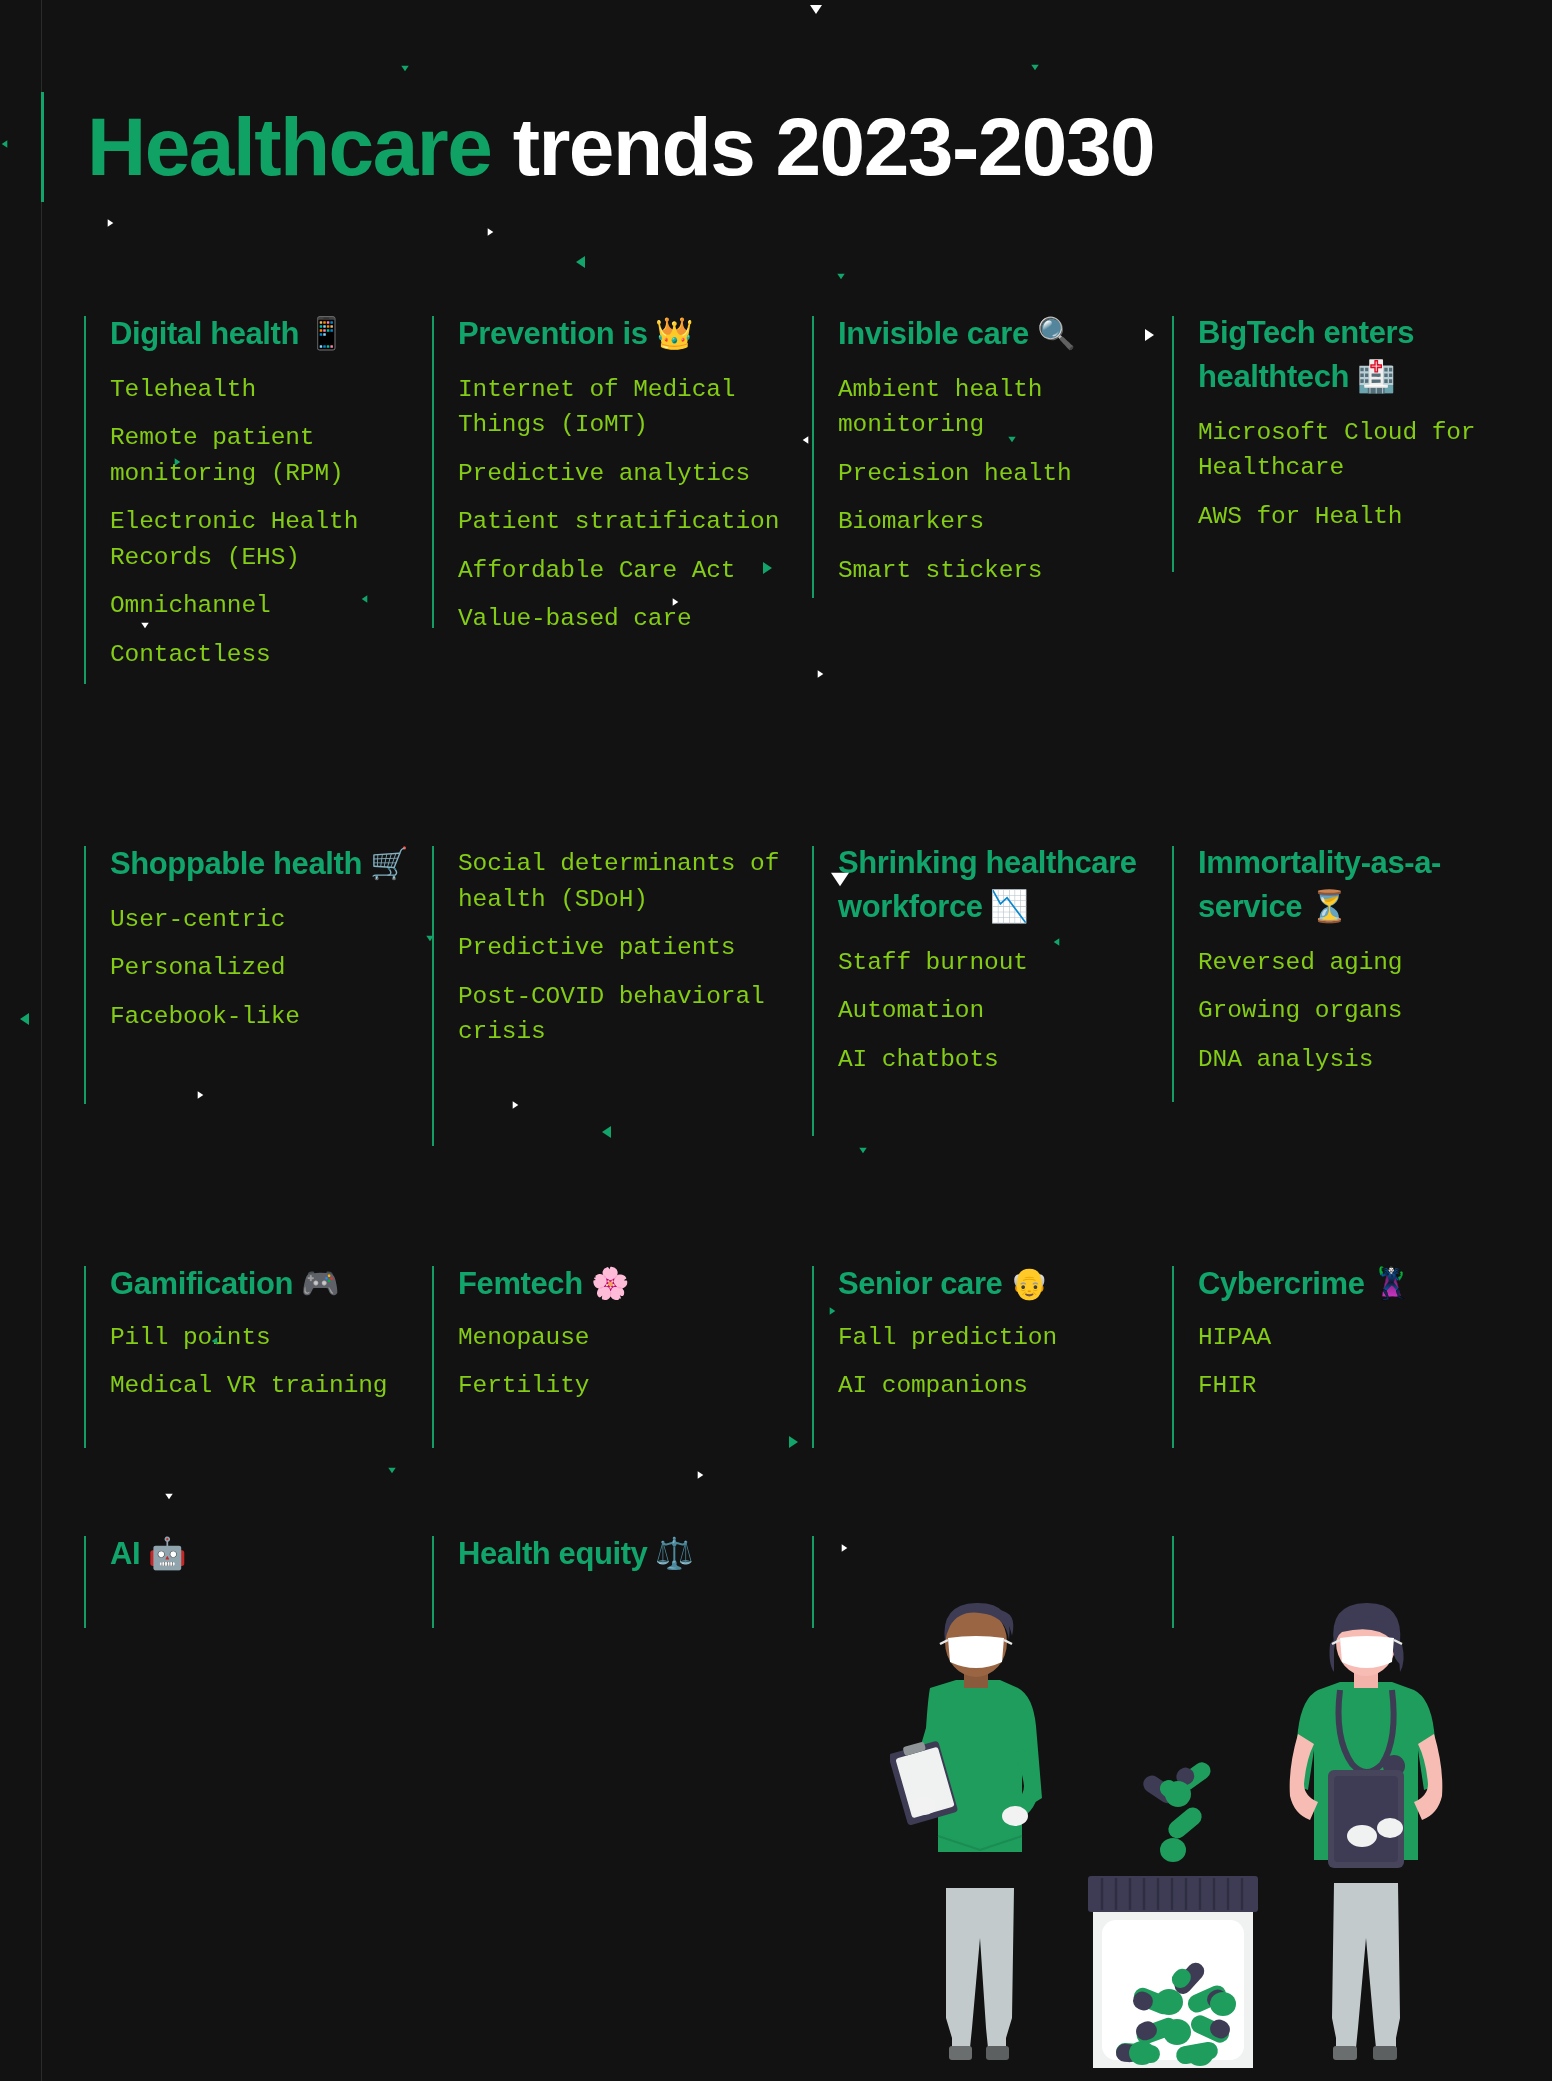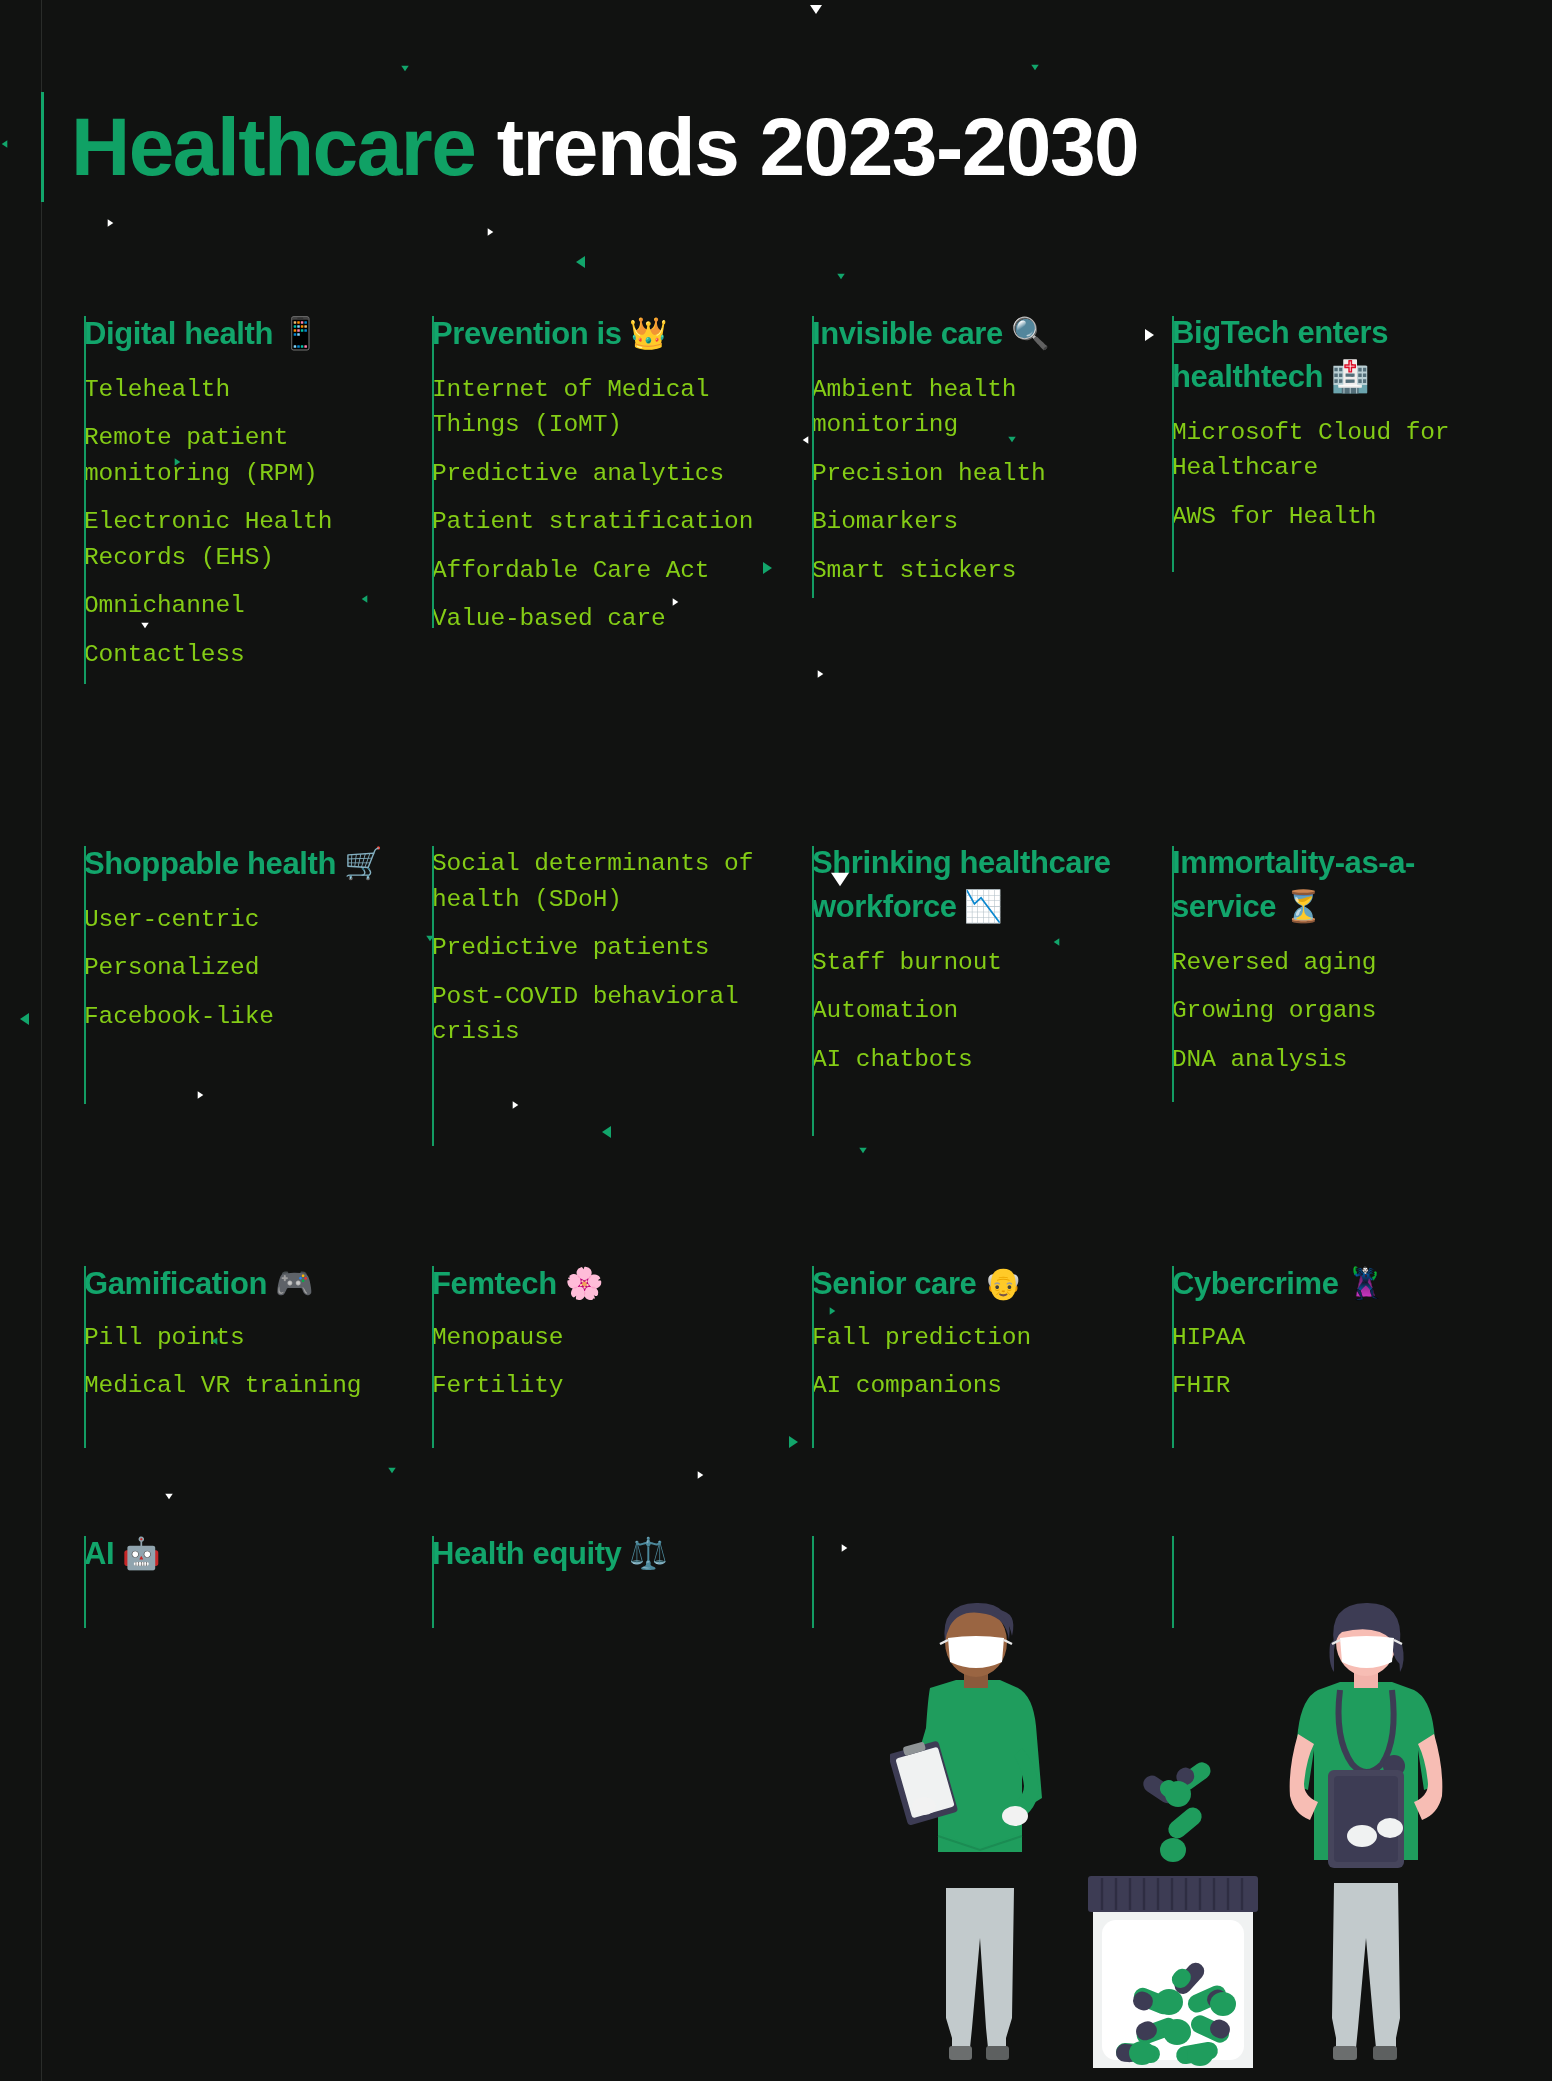--- a/index.html
+++ b/index.html
@@ -14,21 +14,21 @@
 
   
   .edge-line {
     position:absolute; left:41px; top:0; width:1px; height:2081px;
     background:#2a2c2a;
   }
 
   
   .title-wrap {
     position:absolute; left:41px; top:92px; width:1460px; height:110px;
-    display:flex; align-items:center; padding-left:30px;
+    display:flex; align-items:center; padding-left:46px;
   }
   .title-bar {
     position:absolute; left:41px; top:92px; width:3px; height:110px;
     background:#12a56b;
   }
   .title {
     font-family:"Liberation Sans", sans-serif;
     font-size:82px; font-weight:bold; letter-spacing:-1.5px;
     line-height:1; white-space:nowrap;
   }
@@ -40,20 +40,21 @@
     position:absolute; left:84px; top:316px; width:1420px;
   }
   .row { display:flex; width:100%; }
   .row1 { height:530px; }
   .row2 { height:420px; }
   .row3 { height:270px; }
   .row4 { height:150px; }
 
   .card {
     position:relative;
+    padding-left:26px;
     padding-right:16px;
   }
   .card::before {
     content:""; position:absolute; left:0; top:0; bottom:0;
     width:2px; background:#139c63;
   }
   .c1 { width:348px; }
   .c2 { width:380px; }
   .c3 { width:360px; }
   .c4 { width:332px; }

